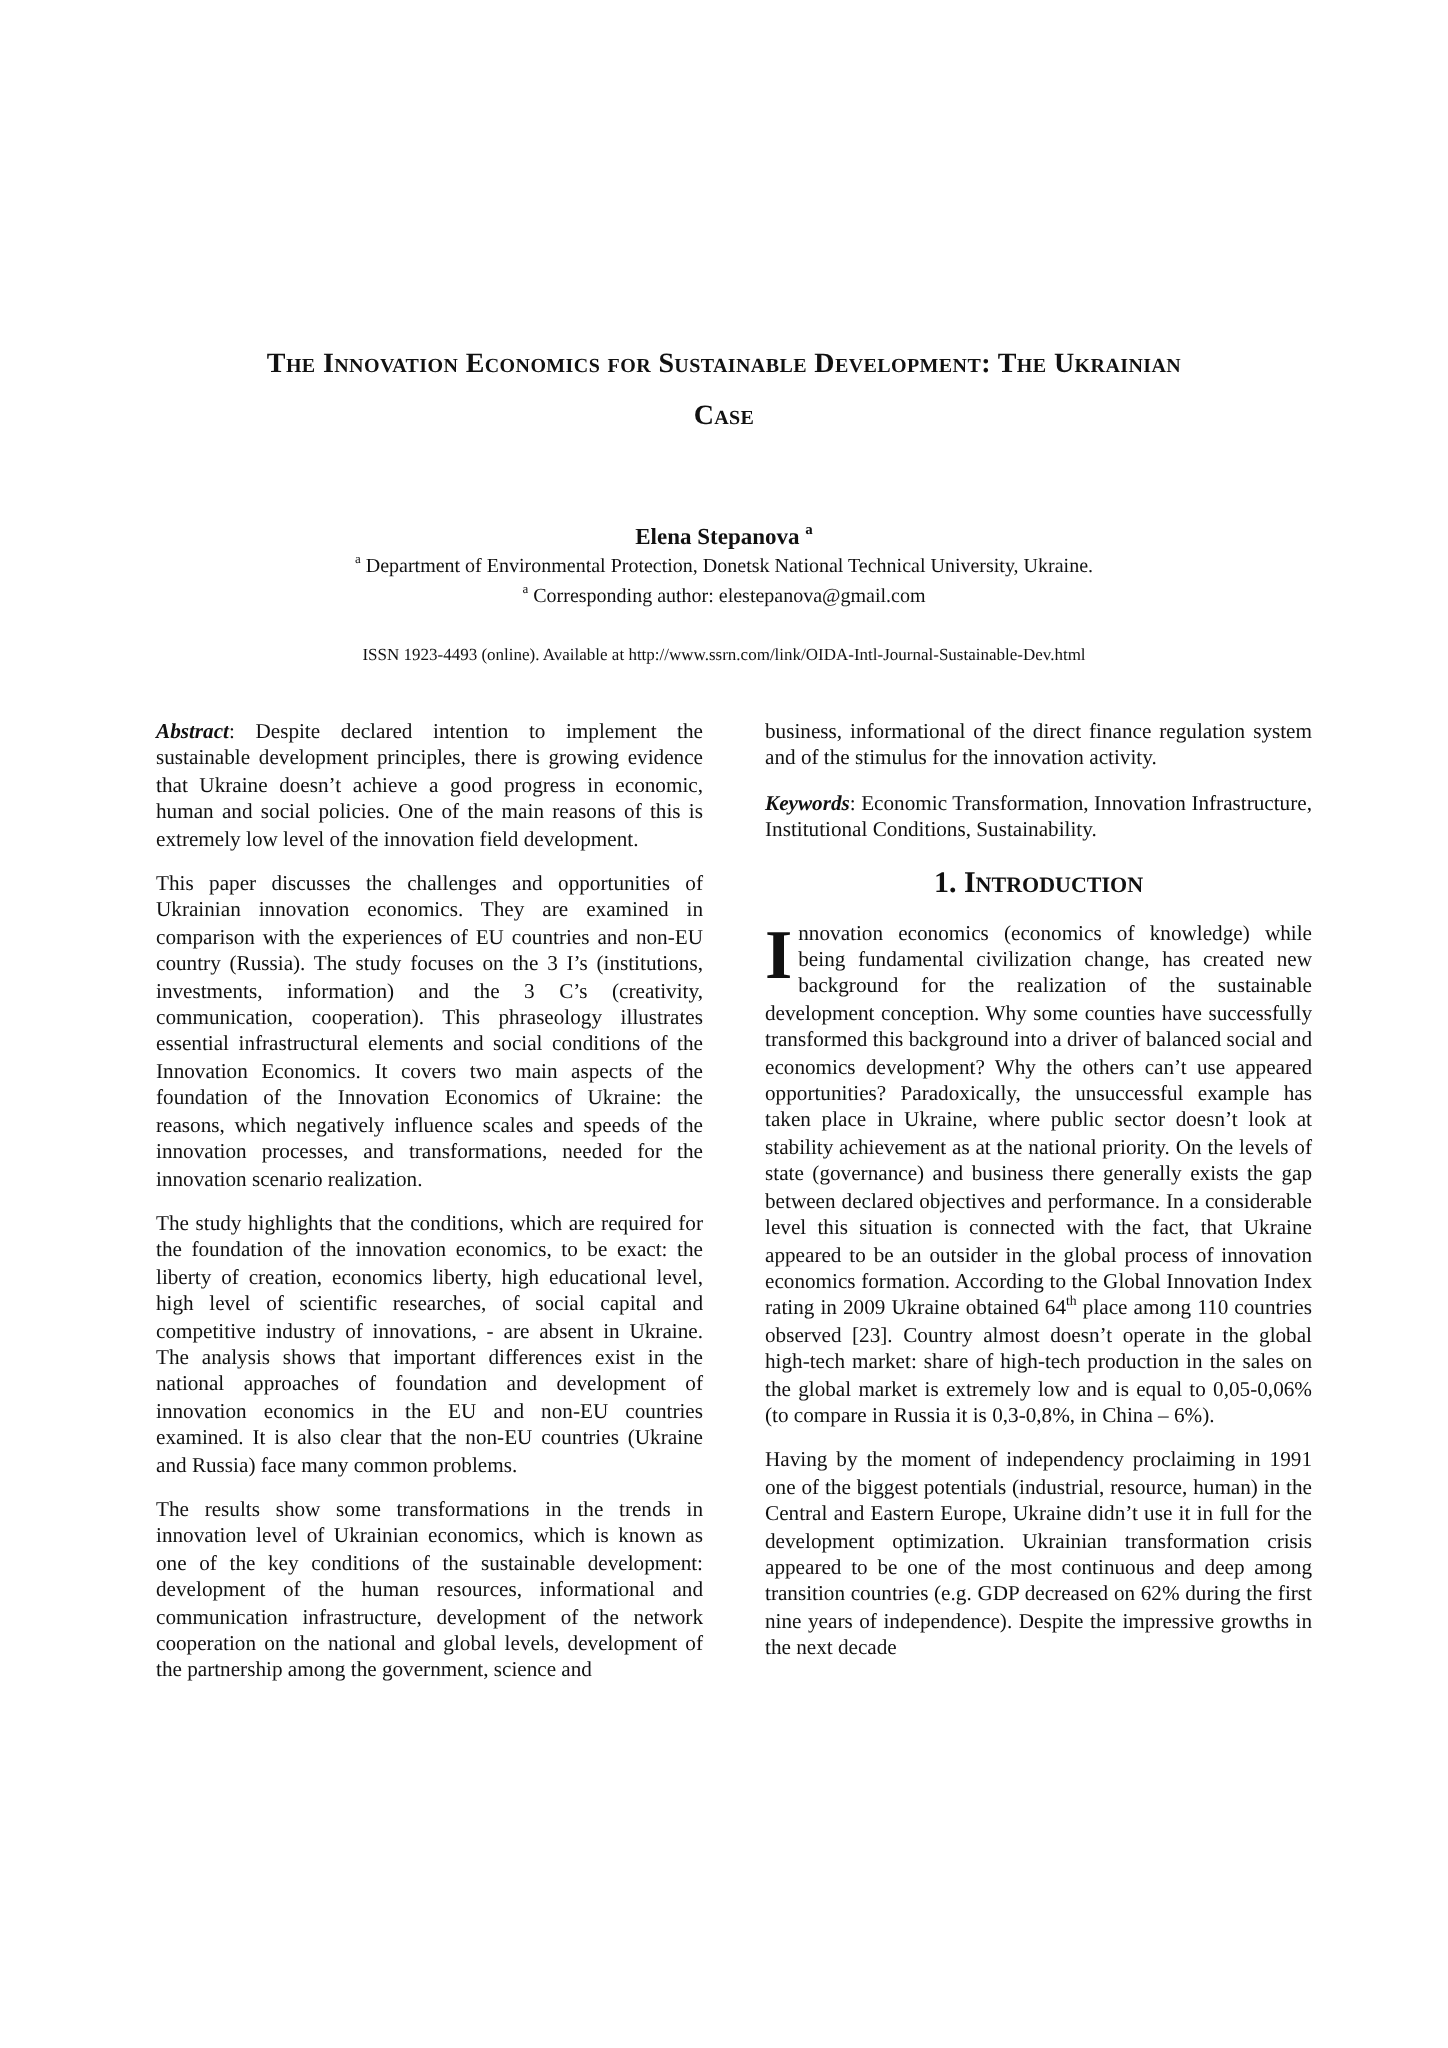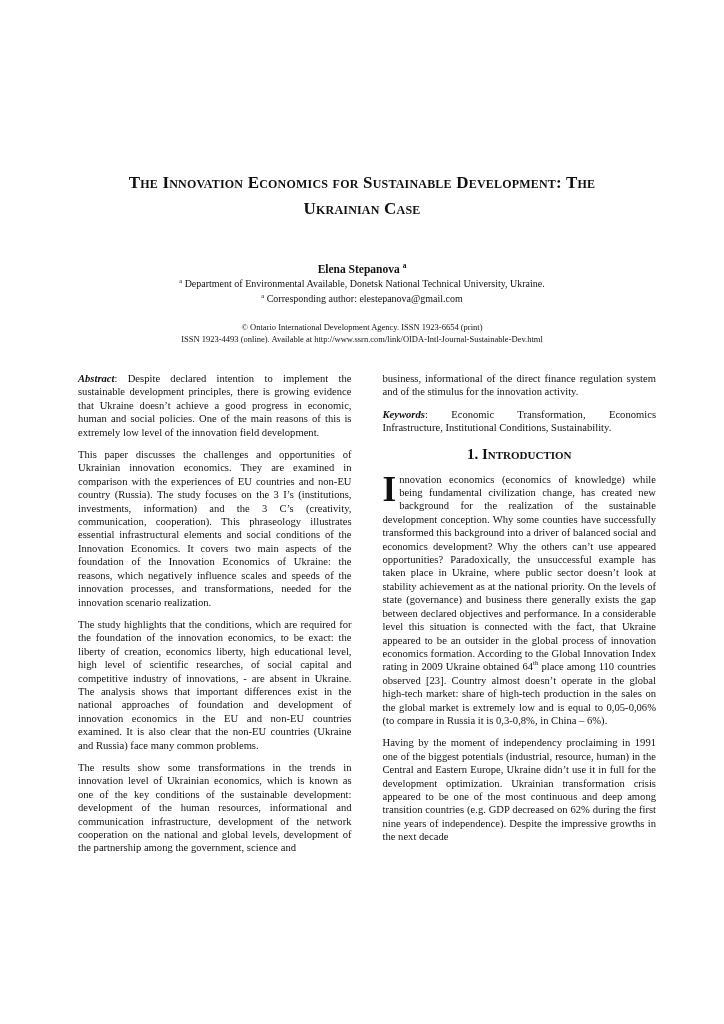--- a/index.html
+++ b/index.html
@@ -17,21 +17,21 @@
     overflow: hidden;
     box-sizing: border-box;
   }
   .header {
     padding-top: 170px;
     text-align: center;
   }
   .paper-title {
     width: 480px;
     margin: 0 auto;
-    font-size: 17px;
+    font-size: 14px;
     font-weight: bold;
     font-variant: small-caps;
     line-height: 26px;
     letter-spacing: 0.2px;
   }
   .author-line {
     margin-top: 41px;
     font-size: 11.5px;
     font-weight: bold;
   }
@@ -88,46 +88,45 @@
 </head>
 <body>
 
 <div class="page">
 
   <div class="header">
     <div class="paper-title">The Innovation Economics for Sustainable Development: The Ukrainian Case</div>
 
     <div class="author-line"><span>Elena Stepanova</span> <sup>a</sup></div>
 
-    <div class="affil-line"><sup>a</sup><span> Department of Environmental Available, Donetsk National Technical University, Ukraine.</span></div>
+    <div class="affil-line"><sup>a</sup><span> Department of Environmental Protection, Donetsk National Technical University, Ukraine.</span></div>
 
     <div class="affil-line"><sup>a</sup><span> Corresponding author: elestepanova@gmail.com</span></div>
 
     <div class="publisher-block">
-      <div>© Ontario International Development Agency. ISSN 1923-6654 (print)</div>
       <div>ISSN 1923-4493 (online). Available at http://www.ssrn.com/link/OIDA-Intl-Journal-Sustainable-Dev.html</div>
     </div>
   </div>
 
   <div class="columns">
 
     <div class="col">
       <p class="body-p"><span class="lead-label">Abstract</span><span>: Despite declared intention to implement the sustainable development principles, there is growing evidence that Ukraine doesn’t achieve a good progress in economic, human and social policies. One of the main reasons of this is extremely low level of the innovation field development.</span></p>
 
       <p class="body-p">This paper discusses the challenges and opportunities of Ukrainian innovation economics. They are examined in comparison with the experiences of EU countries and non-EU country (Russia). The study focuses on the 3 I’s (institutions, investments, information) and the 3 C’s (creativity, communication, cooperation). This phraseology illustrates essential infrastructural elements and social conditions of the Innovation Economics. It covers two main aspects of the foundation of the Innovation Economics of Ukraine: the reasons, which negatively influence scales and speeds of the innovation processes, and transformations, needed for the innovation scenario realization.</p>
 
       <p class="body-p">The study highlights that the conditions, which are required for the foundation of the innovation economics, to be exact: the liberty of creation, economics liberty, high educational level, high level of scientific researches, of social capital and competitive industry of innovations, - are absent in Ukraine. The analysis shows that important differences exist in the national approaches of foundation and development of innovation economics in the EU and non-EU countries examined. It is also clear that the non-EU countries (Ukraine and Russia) face many common problems.</p>
 
       <p class="body-p">The results show some transformations in the trends in innovation level of Ukrainian economics, which is known as one of the key conditions of the sustainable development: development of the human resources, informational and communication infrastructure, development of the network cooperation on the national and global levels, development of the partnership among the government, science and</p>
     </div>
 
     <div class="col">
       <p class="body-p">business, informational of the direct finance regulation system and of the stimulus for the innovation activity.</p>
 
-      <p class="body-p"><span class="lead-label">Keywords</span><span>: Economic Transformation, Economics Infrastructure, Institutional Conditions, Sustainability.</span></p>
+      <p class="body-p"><span class="lead-label">Keywords</span><span>: Economic Transformation, Innovation Infrastructure, Institutional Conditions, Sustainability.</span></p>
 
       <div class="section-heading">1. Introduction</div>
 
       <p class="body-p"><span class="dropcap">I</span><span>nnovation economics (economics of knowledge) while being fundamental civilization change, has created new background for the realization of the sustainable development conception. Why some counties have successfully transformed this background into a driver of balanced social and economics development?  Why the others can’t use appeared opportunities? Paradoxically, the unsuccessful example has taken place in Ukraine, where public sector doesn’t look at stability achievement as at the national priority. On the levels of state (governance) and business there generally exists the gap between declared objectives and performance. In a considerable level this situation is connected with the fact, that Ukraine appeared to be an outsider in the global process of innovation economics formation. According to the Global Innovation Index rating in 2009 Ukraine obtained 64</span><sup>th</sup><span> place among 110 countries observed [23]. Country almost doesn’t operate in the global high-tech market: share of high-tech production in the sales on the global market is extremely low and is equal to 0,05-0,06% (to compare in Russia it is 0,3-0,8%, in China – 6%).</span></p>
 
       <p class="body-p">Having by the moment of independency proclaiming in 1991 one of the biggest potentials (industrial, resource, human) in the Central and Eastern Europe, Ukraine didn’t use it in full for the development optimization. Ukrainian transformation crisis appeared to be one of the most continuous and deep among transition countries (e.g. GDP decreased on 62% during the first nine years of independence). Despite the impressive growths in the next decade</p>
     </div>
 
   </div>
 

